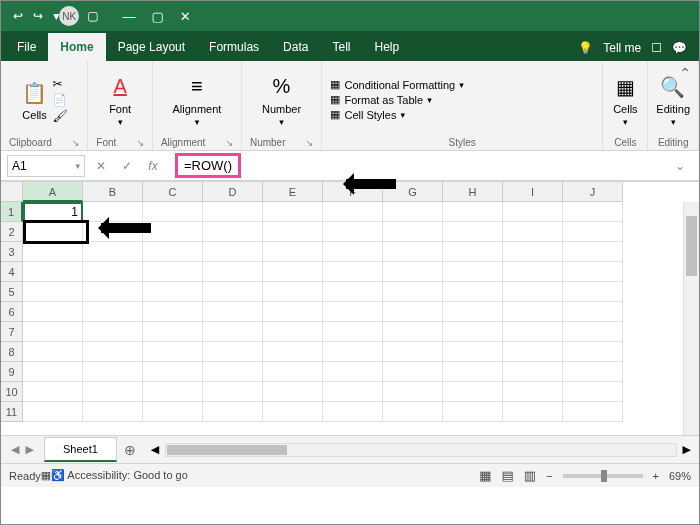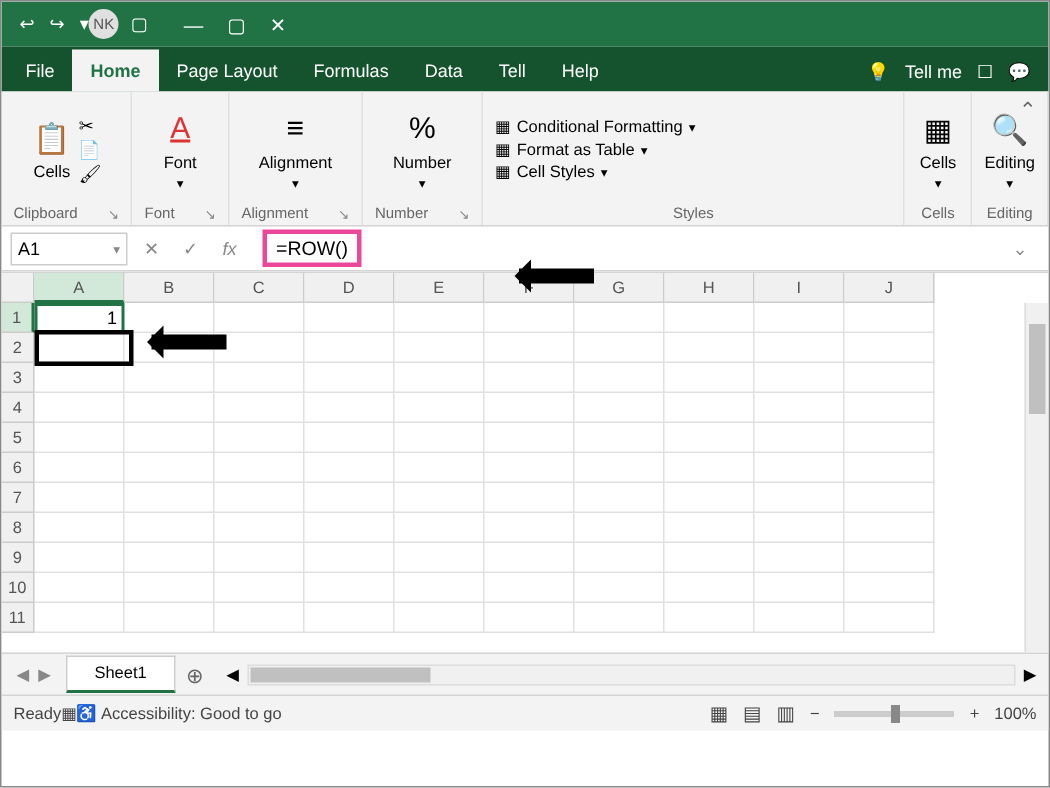--- a/index.html
+++ b/index.html
@@ -417,21 +417,21 @@
   <span>♿ <span>Accessibility: Good to go</span></span>
   <div class="right">
     <span class="view-btn">▦</span>
     <span class="view-btn">▤</span>
     <span class="view-btn">▥</span>
     <span>−</span>
     <div class="zoom-slider">
         <div class="handle"></div>
       </div>
     <span>+</span>
-    <span>100%</span>
+    <span>69%</span>
   </div>
 </div>
 
 <div class="a1-highlight"></div>
 <div class="arrow-anno fb">
     <div class="arrow-body"></div>
   </div>
 <div class="arrow-anno ca">
     <div class="arrow-body"></div>
   </div>

